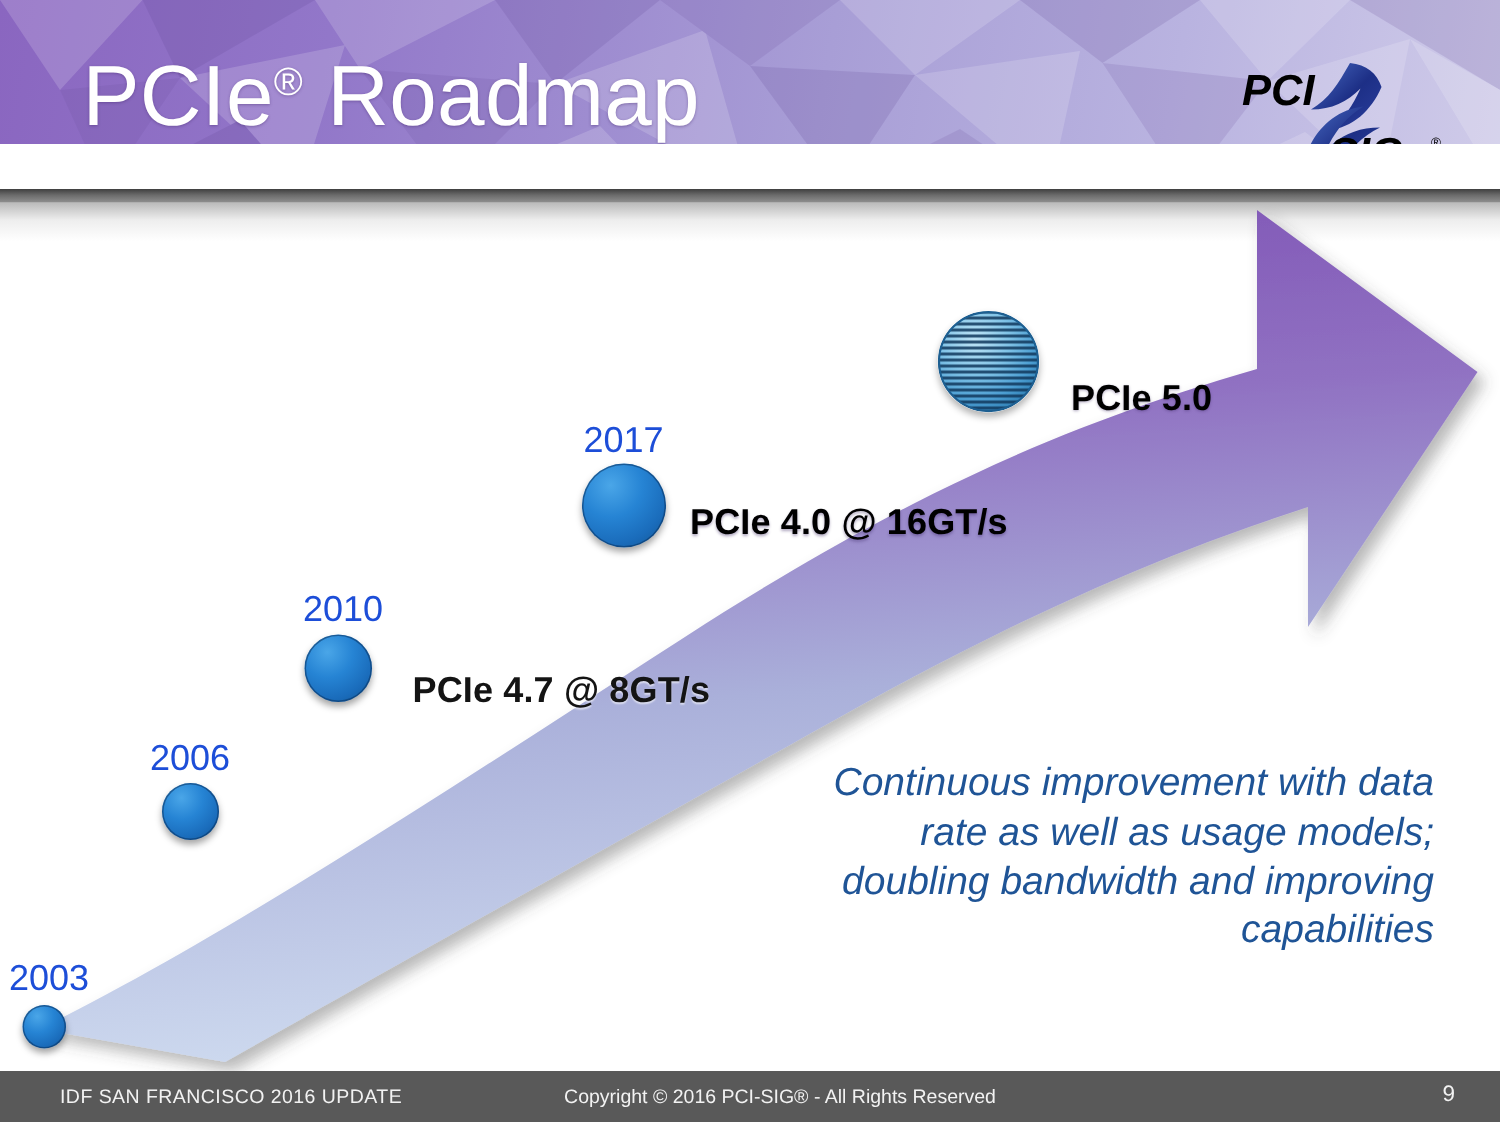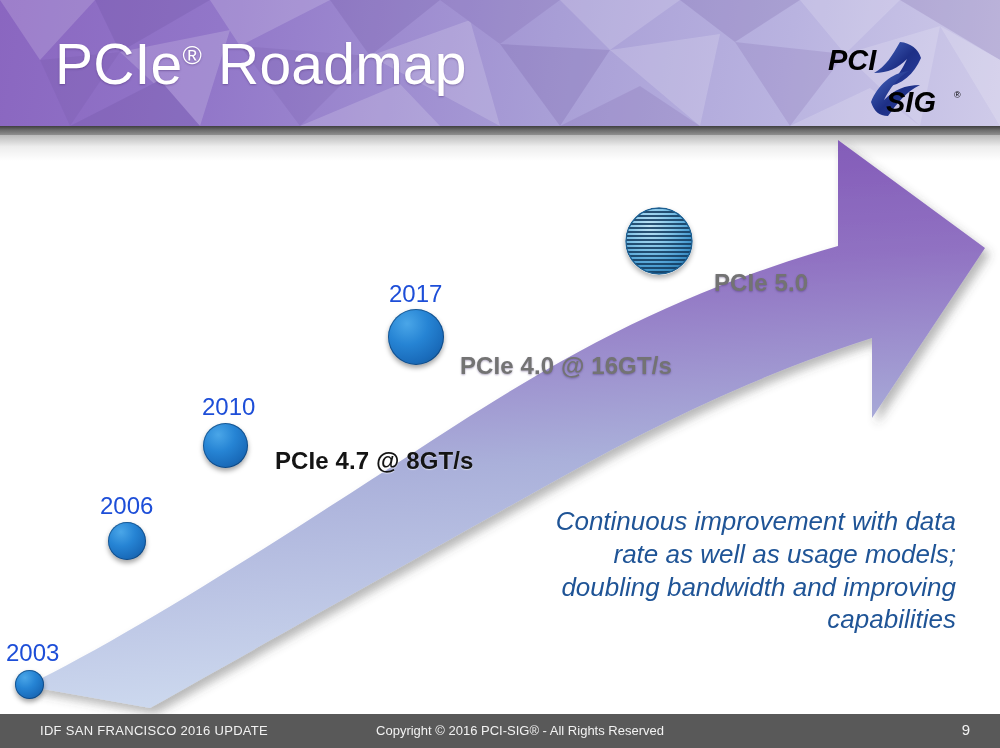--- a/index.html
+++ b/index.html
@@ -2,21 +2,21 @@
 <html><head>
 <meta charset="utf-8">
 <title>PCIe Roadmap</title>
 <style>
   html,body{margin:0;padding:0;background:#fff;}
   body{width:1000px;height:748px;overflow:hidden;
        font-family:"Liberation Sans","DejaVu Sans",sans-serif;}
   .slide{position:relative;width:1000px;height:748px;background:#ffffff;overflow:hidden;}
 
   
-  .header{position:absolute;left:0;top:0;width:1000px;height:126px;overflow:hidden;
+  .header{position:absolute;left:0;top:0;width:1000px;height:96px;overflow:hidden;
           background:linear-gradient(100deg,#8a66c0 0%,#9277c9 22%,#a89ed6 55%,#b9b3e0 78%,#cfcbe9 100%);}
   .header svg.poly{position:absolute;left:0;top:0;width:1000px;height:126px;}
   .hdr-divider{position:absolute;left:0;top:126px;width:1000px;height:9px;
                background:linear-gradient(180deg,#3f3f3f 0%,#6b6b6b 45%,#8f8f8f 100%);}
   .hdr-shadow{position:absolute;left:0;top:135px;width:1000px;height:26px;
               background:linear-gradient(180deg,rgba(90,90,90,.42) 0%,rgba(130,130,130,.14) 45%,rgba(255,255,255,0) 100%);}
 
   .title{position:absolute;left:55px;top:36px;color:#ffffff;font-size:57px;font-weight:400;
          letter-spacing:.2px;line-height:1;white-space:nowrap;
          text-shadow:0 1px 2px rgba(70,45,110,.45);}
@@ -33,21 +33,21 @@
   .node{position:absolute;border-radius:50%;
         background:radial-gradient(circle at 34% 26%, #4aa6e8 0%, #2684d4 38%, #1a6cbb 70%, #11538f 100%);
         box-shadow:0 3px 5px rgba(0,0,0,.36), inset 0 0 0 1px rgba(10,50,95,.55);}
   .node.n5{background:none;box-shadow:0 3px 5px rgba(0,0,0,.30);}
   .node.n5 svg{display:block;border-radius:50%;}
 
   .year{position:absolute;color:#1d4ed8;font-size:24px;font-weight:400;white-space:nowrap;}
 
   .vlabel{position:absolute;font-size:24px;font-weight:700;white-space:nowrap;letter-spacing:.1px;}
   .vlabel.dark{color:#141414;text-shadow:0 1px 1px rgba(255,255,255,.55);}
-  .vlabel.light{color:#737373;text-shadow:0 1px 2px rgba(60,40,100,.40);margin-top:17px;}
+  .vlabel.light{color:#000000;text-shadow:0 1px 2px rgba(60,40,100,.40);}
 
   
   .caption{position:absolute;right:44px;top:505px;width:420px;text-align:right;
            color:#1f5496;font-size:26px;font-style:italic;line-height:1.26;font-weight:400;}
 
   
   .footer{position:absolute;left:0;top:714px;width:1000px;height:34px;background:#595959;}
   .footer .left{position:absolute;left:40px;top:9px;color:#f2f2f2;font-size:13px;letter-spacing:.3px;}
   .footer .center{position:absolute;left:0;top:9px;width:1000px;text-align:center;color:#f2f2f2;font-size:13px;padding-left:20px;}
   .footer .page{position:absolute;right:30px;top:7px;color:#f2f2f2;font-size:15px;}

